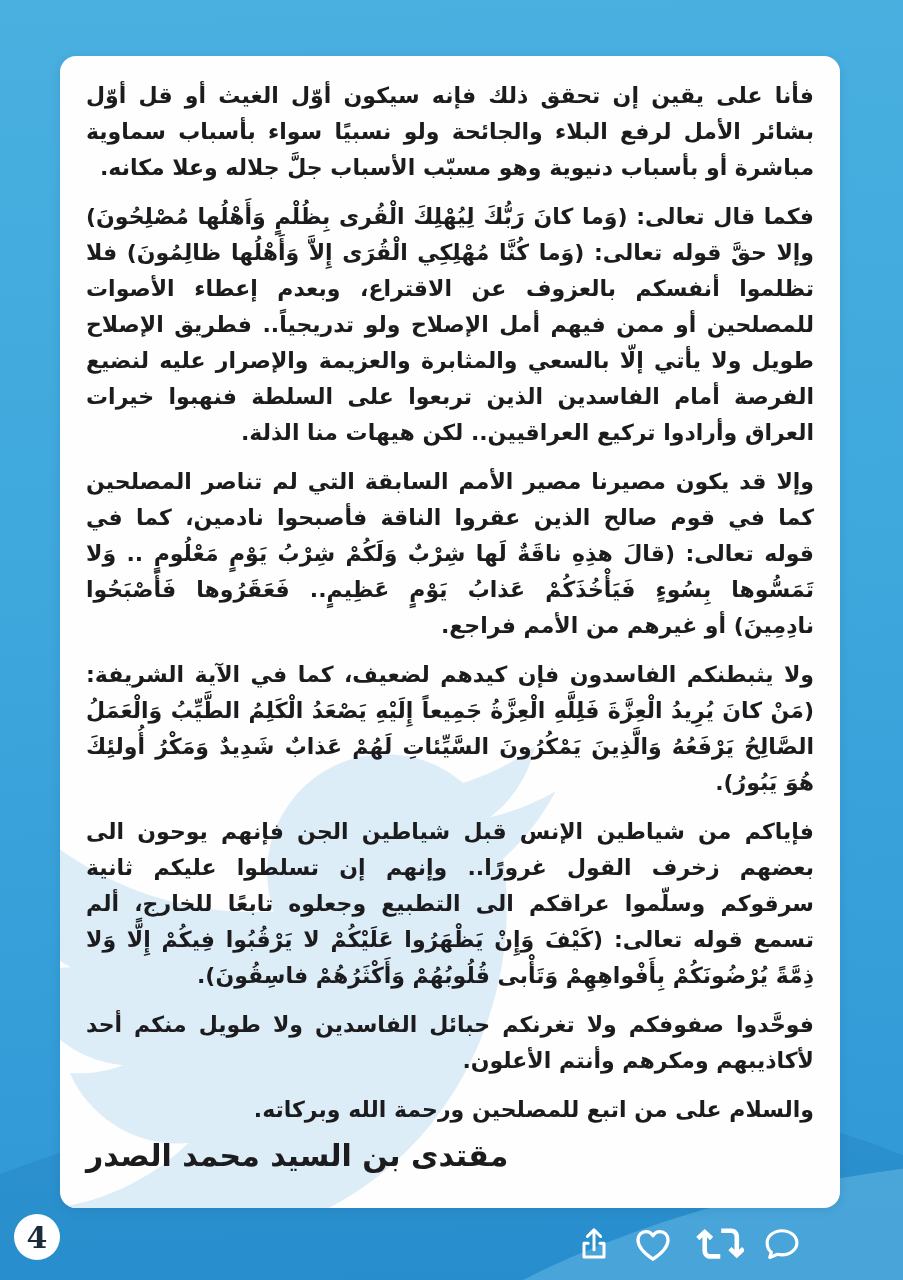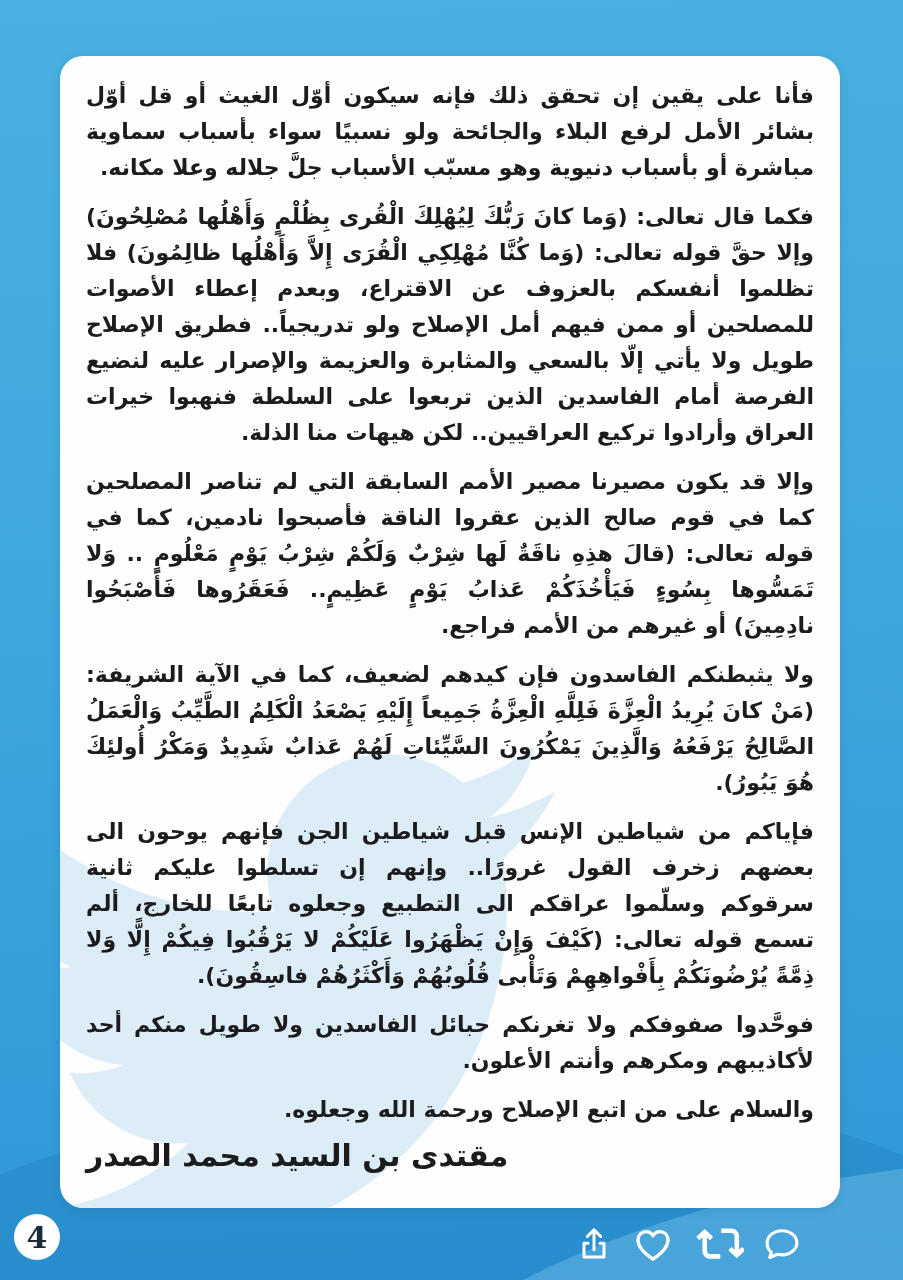--- a/index.html
+++ b/index.html
@@ -19,21 +19,21 @@
   }
   .bg-swoosh-light{
       position:absolute;left:260px;top:1160px;width:1500px;height:800px;
       border-radius:50%;
       background:rgba(150,220,245,0.30);
       transform:rotate(-4deg);
   }
   
   .card{
       position:absolute;left:60px;top:56px;width:780px;height:1152px;
-      background:#fefefe;border-radius:23px;overflow:hidden;
+      background:#fefefe;border-radius:16px;overflow:hidden;
       box-shadow:0 2px 10px rgba(20,90,140,0.18);
   }
   .watermark{
       position:absolute;left:-85px;top:640px;width:610px;height:610px;
       transform:rotate(-6deg);pointer-events:none;
   }
   .card-text{
       position:relative;z-index:2;
       padding:22px 26px 0 26px;
       direction:rtl;
@@ -83,21 +83,21 @@
       <path fill="#dcedf8" d="M23.643 4.937c-.835.37-1.732.62-2.675.733.962-.576 1.7-1.49 2.048-2.578-.9.534-1.897.922-2.958 1.13-.85-.904-2.06-1.47-3.4-1.47-2.572 0-4.658 2.086-4.658 4.66 0 .364.042.718.12 1.06-3.873-.195-7.304-2.05-9.602-4.868-.4.69-.63 1.49-.63 2.342 0 1.616.823 3.043 2.072 3.878-.764-.025-1.482-.234-2.11-.583v.06c0 2.257 1.605 4.14 3.737 4.568-.392.106-.803.162-1.227.162-.3 0-.593-.028-.877-.082.593 1.85 2.313 3.198 4.352 3.234-1.595 1.25-3.604 1.995-5.786 1.995-.376 0-.747-.022-1.112-.065 2.062 1.323 4.51 2.093 7.14 2.093 8.57 0 13.255-7.098 13.255-13.254 0-.2-.005-.402-.014-.602.91-.658 1.7-1.477 2.323-2.41z"></path>
     </svg>
 
     <div class="card-text">
       <p class="para">فأنا على يقين إن تحقق ذلك فإنه سيكون أوّل الغيث أو قل أوّل بشائر الأمل لرفع البلاء والجائحة ولو نسبيًا سواء بأسباب سماوية مباشرة أو بأسباب دنيوية وهو مسبّب الأسباب جلَّ جلاله وعلا مكانه.</p>
       <p class="para">فكما قال تعالى: (وَما كانَ رَبُّكَ لِيُهْلِكَ الْقُرى بِظُلْمٍ وَأَهْلُها مُصْلِحُونَ) وإلا حقَّ قوله تعالى: (وَما كُنَّا مُهْلِكِي الْقُرَى إِلاَّ وَأَهْلُها ظالِمُونَ) فلا تظلموا أنفسكم بالعزوف عن الاقتراع، وبعدم إعطاء الأصوات للمصلحين أو ممن فيهم أمل الإصلاح ولو تدريجياً.. فطريق الإصلاح طويل ولا يأتي إلّا بالسعي والمثابرة والعزيمة والإصرار عليه لنضيع الفرصة أمام الفاسدين الذين تربعوا على السلطة فنهبوا خيرات العراق وأرادوا تركيع العراقيين.. لكن هيهات منا الذلة.</p>
       <p class="para">وإلا قد يكون مصيرنا مصير الأمم السابقة التي لم تناصر المصلحين كما في قوم صالح الذين عقروا الناقة فأصبحوا نادمين، كما في قوله تعالى: (قالَ هذِهِ ناقَةٌ لَها شِرْبٌ وَلَكُمْ شِرْبُ يَوْمٍ مَعْلُومٍ .. وَلا تَمَسُّوها بِسُوءٍ فَيَأْخُذَكُمْ عَذابُ يَوْمٍ عَظِيمٍ.. فَعَقَرُوها فَأَصْبَحُوا نادِمِينَ) أو غيرهم من الأمم فراجع.</p>
       <p class="para">ولا يثبطنكم الفاسدون فإن كيدهم لضعيف، كما في الآية الشريفة: (مَنْ كانَ يُرِيدُ الْعِزَّةَ فَلِلَّهِ الْعِزَّةُ جَمِيعاً إِلَيْهِ يَصْعَدُ الْكَلِمُ الطَّيِّبُ وَالْعَمَلُ الصَّالِحُ يَرْفَعُهُ وَالَّذِينَ يَمْكُرُونَ السَّيِّئاتِ لَهُمْ عَذابٌ شَدِيدٌ وَمَكْرُ أُولئِكَ هُوَ يَبُورُ).</p>
       <p class="para">فإياكم من شياطين الإنس قبل شياطين الجن فإنهم يوحون الى بعضهم زخرف القول غرورًا.. وإنهم إن تسلطوا عليكم ثانية سرقوكم وسلّموا عراقكم الى التطبيع وجعلوه تابعًا للخارج، ألم تسمع قوله تعالى: (كَيْفَ وَإِنْ يَظْهَرُوا عَلَيْكُمْ لا يَرْقُبُوا فِيكُمْ إِلًّا وَلا ذِمَّةً يُرْضُونَكُمْ بِأَفْواهِهِمْ وَتَأْبى قُلُوبُهُمْ وَأَكْثَرُهُمْ فاسِقُونَ).</p>
       <p class="para">فوحَّدوا صفوفكم ولا تغرنكم حبائل الفاسدين ولا طويل منكم أحد لأكاذيبهم ومكرهم وأنتم الأعلون.</p>
-      <p class="para last">والسلام على من اتبع الإصلاح ورحمة الله وجعلوه.</p>
+      <p class="para last">والسلام على من اتبع للمصلحين ورحمة الله وبركاته.</p>
       <p class="para signature">مقتدى بن السيد محمد الصدر</p>
     </div>
   </div>
 
   <div class="page-badge">
     <span>4</span>
   </div>
 
   <div class="actions">
 

